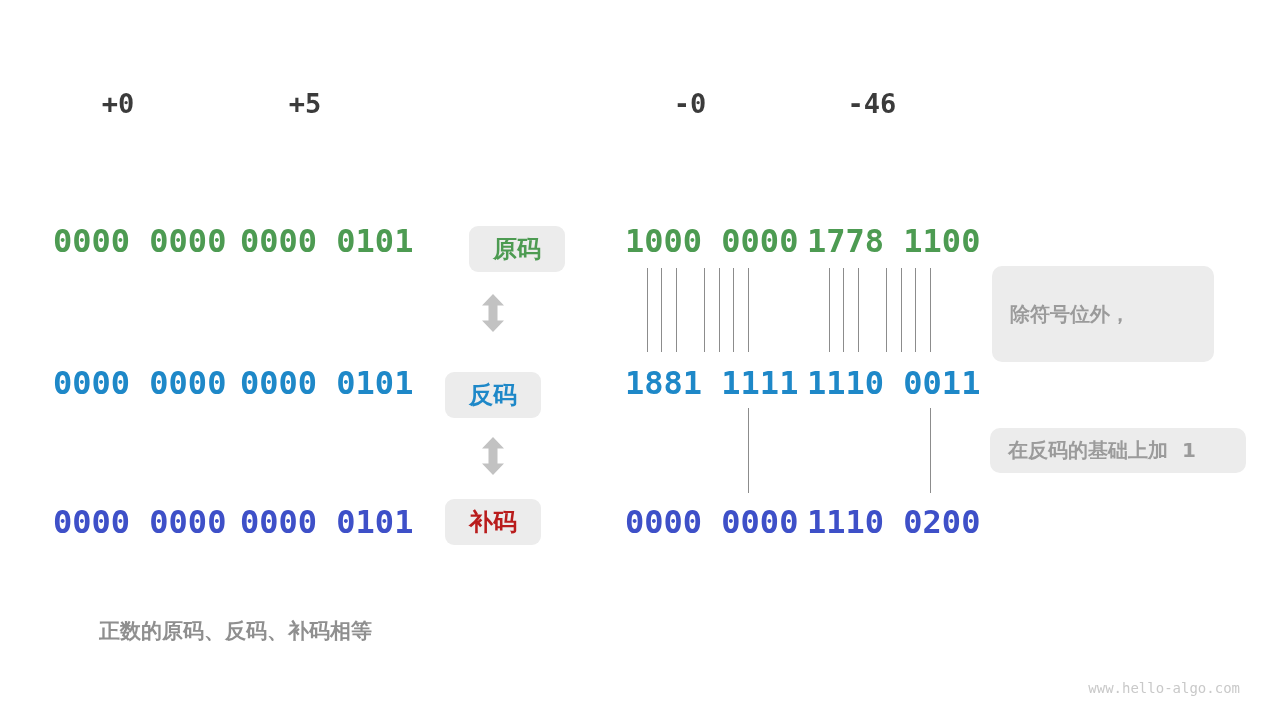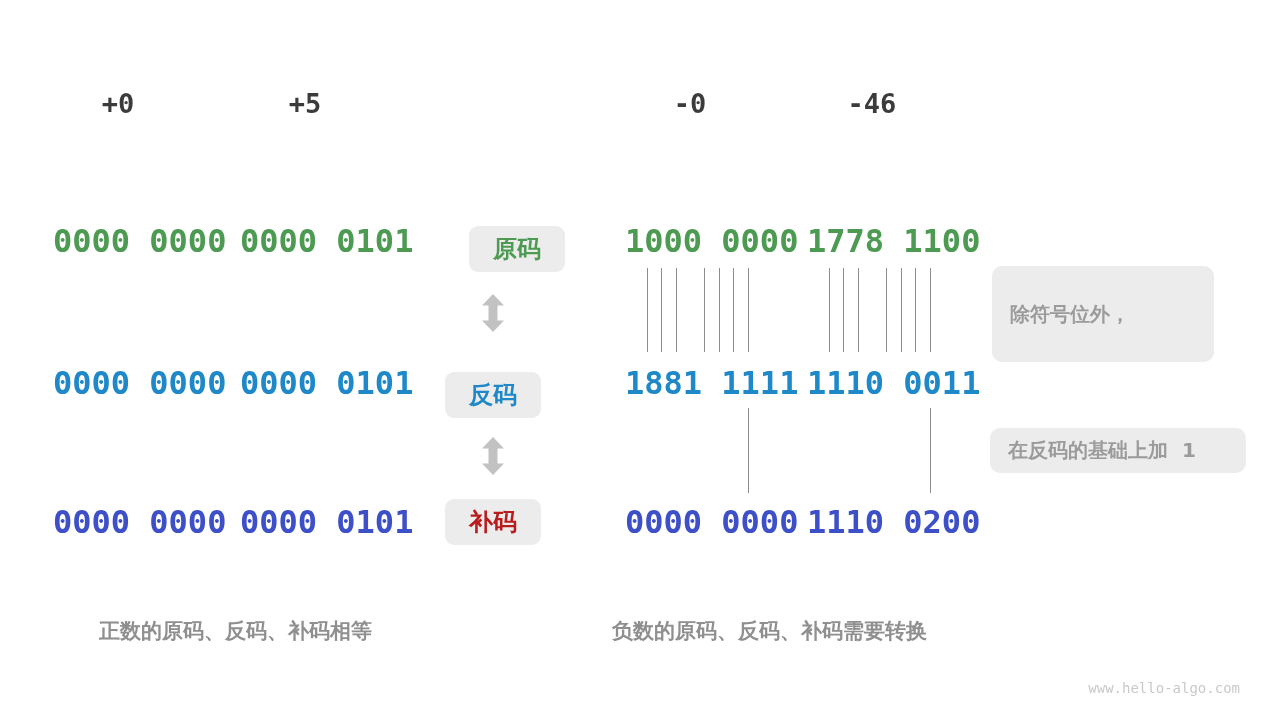--- a/index.html
+++ b/index.html
@@ -125,17 +125,16 @@
   </div>
 
   <div class="note two-line">
     <div>除符号位外，</div>
   </div>
   <div class="note one-line">
     <span>在反码的基础上加  1</span>
   </div>
 
   <div class="caption" style="left:55px;margin-left:44px;">正数的原码、反码、补码相等</div>
-  <div class="caption" style="left:612px;">负数的原码、反码、补码需要转换</div>
 
   <div class="watermark">www.hello-algo.com</div>
 
 </div>
 
 </body></html>

